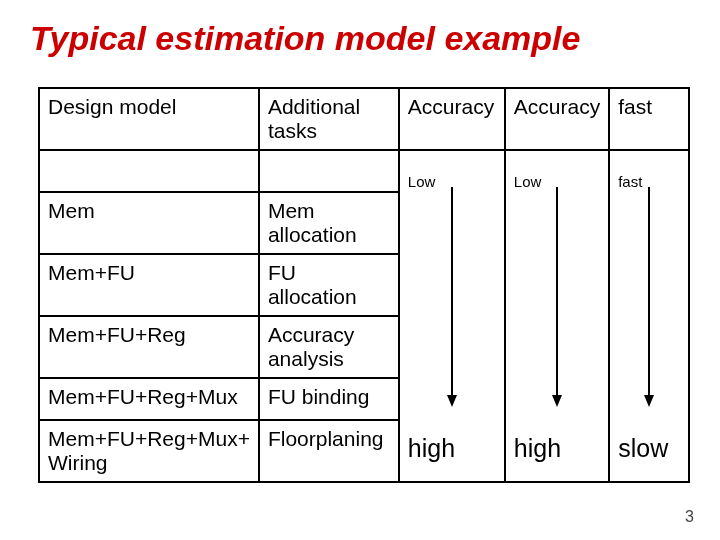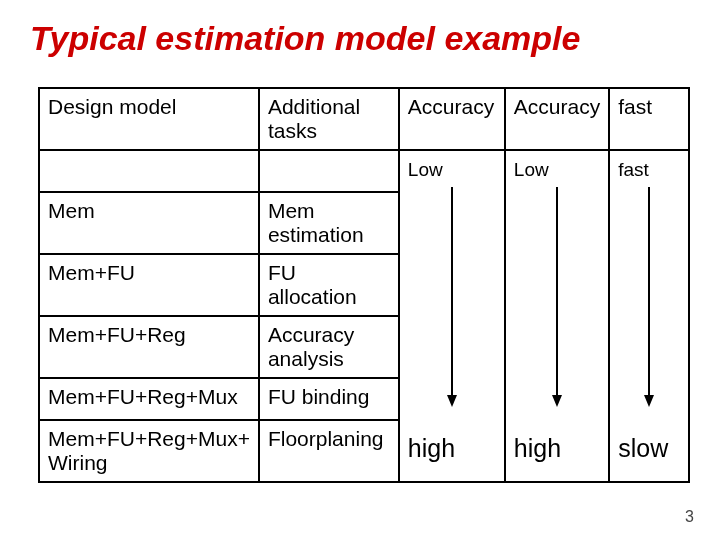--- a/index.html
+++ b/index.html
@@ -52,23 +52,23 @@
   tr.header td { height: 56px; }
   tr.short td { height: 42px; }
   tr.tall td  { height: 55px; }
   .span-cell {
     position: relative;
     vertical-align: top;
     padding: 6px 8px 6px 8px;
   }
   .top-label {
     position: absolute;
-    top: 8px;
+    top: 22px;
     left: 8px;
-    font-size: 19px;
+    font-size: 15px;
   }
   .bottom-label {
     position: absolute;
     left: 8px;
     bottom: 18px;
     font-size: 25px;
   }
   .arrow-svg {
     position: absolute;
     top: 36px;
@@ -136,21 +136,21 @@
           <svg class="arrow-svg" viewBox="0 0 14 220" preserveAspectRatio="none">
             <line x1="7" y1="0" x2="7" y2="210" stroke="#000" stroke-width="2"></line>
             <polygon points="7,220 2,208 12,208" fill="#000"></polygon>
           </svg>
           <span class="bottom-label">slow</span>
         </td>
       </tr>
 
       <tr class="tall">
         <td>Mem</td>
-        <td>Mem estimation</td>
+        <td>Mem allocation</td>
       </tr>
       <tr class="short">
         <td>Mem+FU</td>
         <td>FU allocation</td>
       </tr>
       <tr class="tall">
         <td>Mem+FU+Reg</td>
         <td>Accuracy analysis</td>
       </tr>
       <tr class="short">

